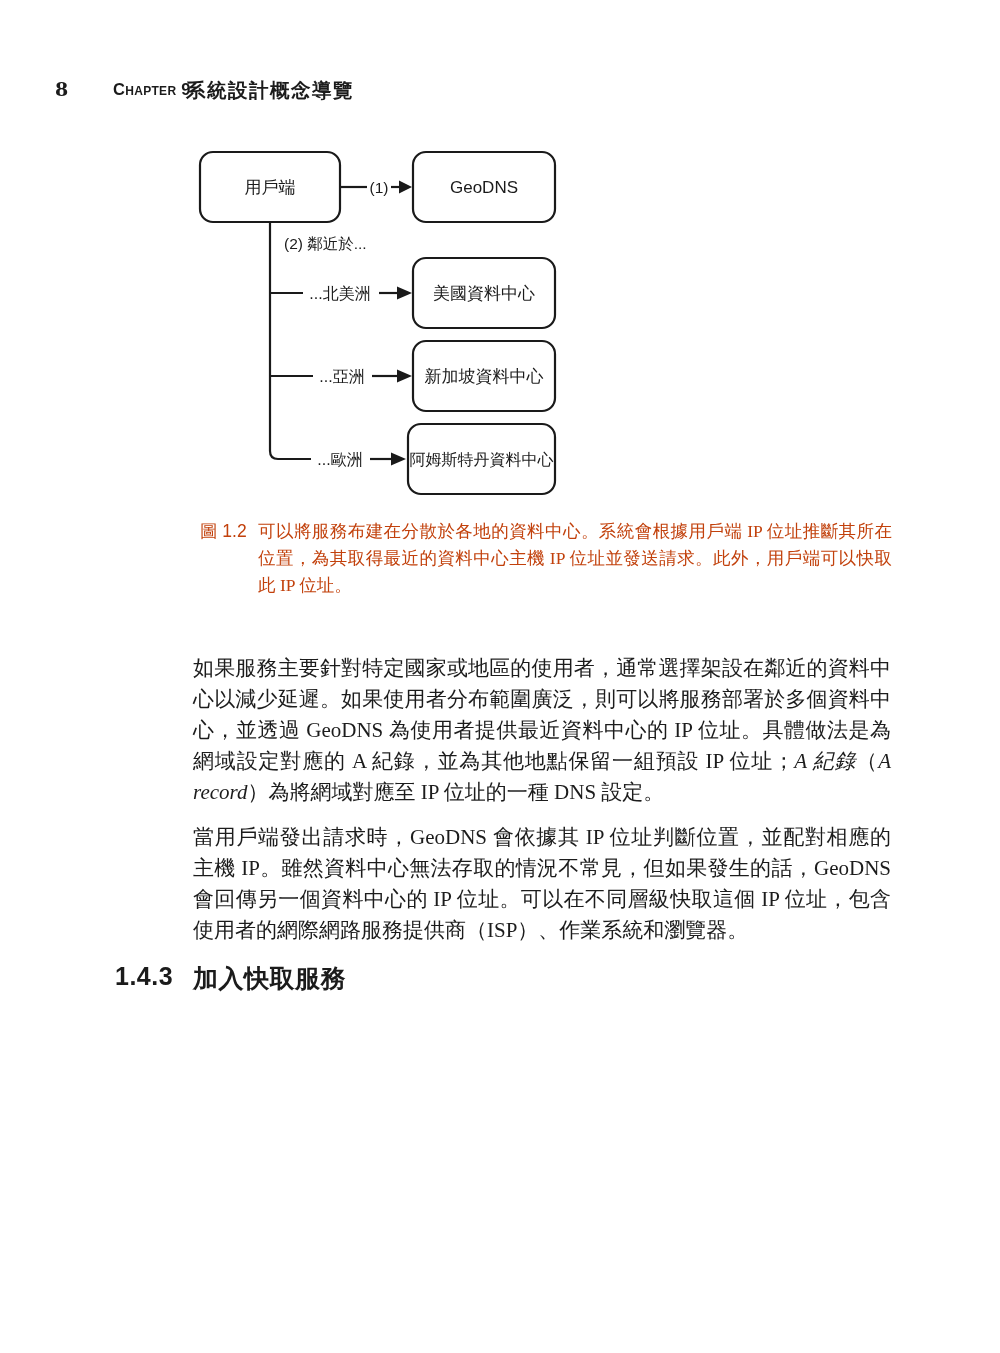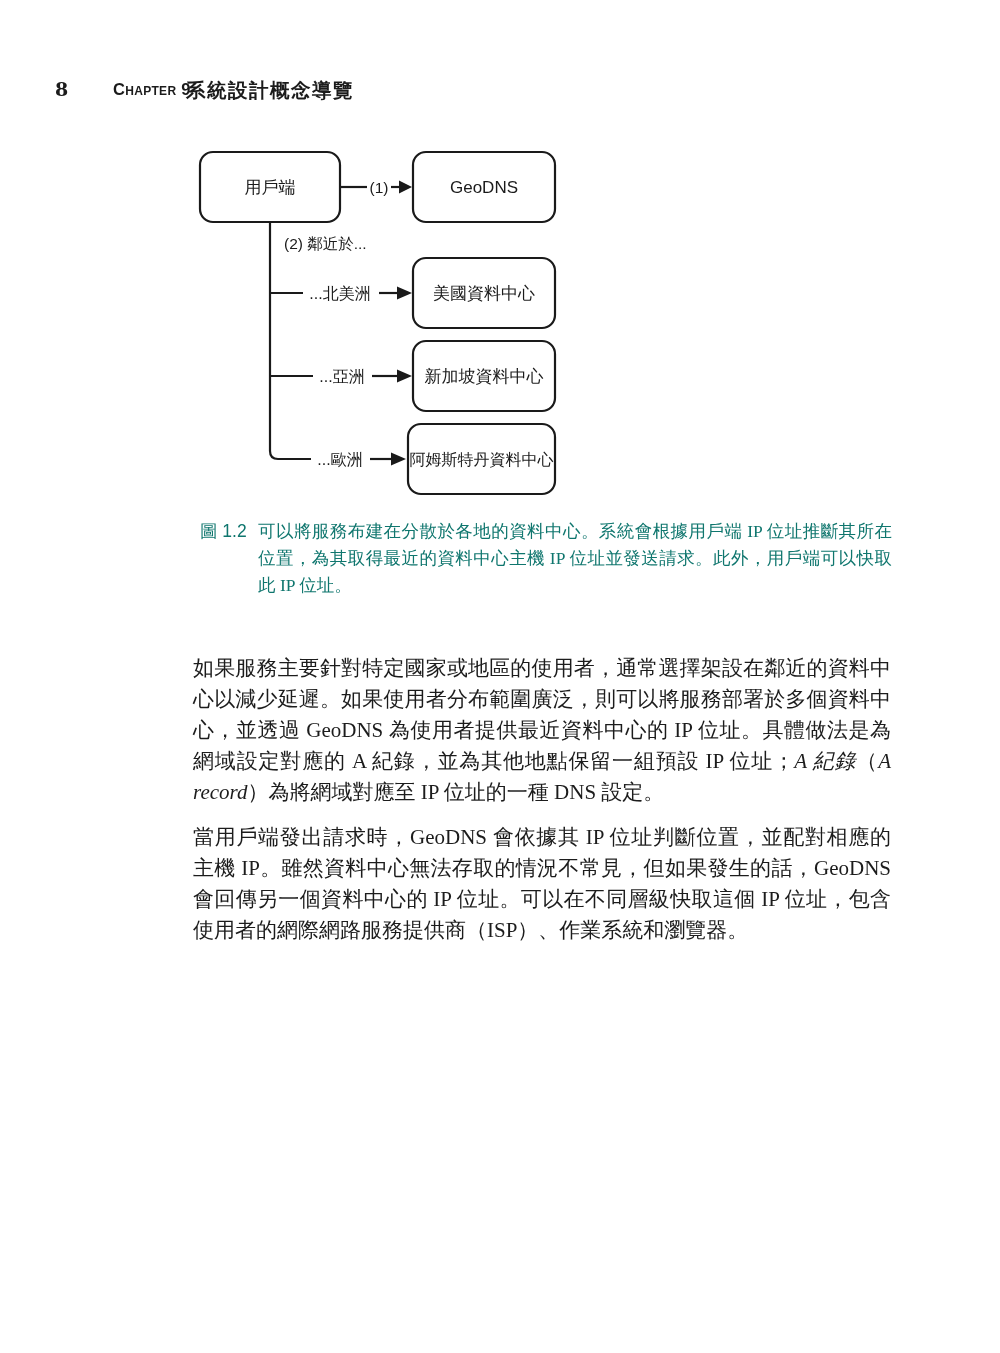--- a/index.html
+++ b/index.html
@@ -36,21 +36,21 @@
   .diagram text { font-family: "Liberation Sans", sans-serif; fill: #1b1b1b; }
   .box { fill: #ffffff; stroke: #1a1a1a; stroke-width: 2.2; }
   .edge { stroke: #1a1a1a; stroke-width: 2.2; fill: none; }
   .arrowhead { fill: #1a1a1a; stroke: none; }
 
   
   .fig-caption {
     position: absolute; left: 200px; top: 518px; width: 692px;
     display: flex;
     font-family: "Liberation Sans", sans-serif;
-    font-size: 17.5px; line-height: 27px; color: #0f766e;
+    font-size: 17.5px; line-height: 27px; color: #c2410c;
   }
   .fig-label { flex: 0 0 58px; white-space: nowrap; }
   .fig-text { flex: 1; text-align: justify; font-family: Liberation Serif, serif; }
 
   
   .para {
     position: absolute; left: 193px; width: 698px;
     font-size: 21px; line-height: 31px;
     text-align: justify; color: #1c1c1c;
   }
@@ -122,15 +122,19 @@
 
   <div class="fig-caption">
     <span class="fig-label">圖 1.2</span>
     <span class="fig-text">可以將服務布建在分散於各地的資料中心。系統會根據用戶端 IP 位址推斷其所在位置，為其取得最近的資料中心主機 IP 位址並發送請求。此外，用戶端可以快取此 IP 位址。</span>
   </div>
 
   <p class="para" id="p1"><span>如果服務主要針對特定國家或地區的使用者，通常選擇架設在鄰近的資料中心以減少延遲。如果使用者分布範圍廣泛，則可以將服務部署於多個資料中心，並透過 GeoDNS 為使用者提供最近資料中心的 IP 位址。具體做法是為網域設定對應的 A 紀錄，並為其他地點保留一組預設 IP 位址；</span><span class="it">A 紀錄</span><span>（</span><span class="it">A record</span><span>）為將網域對應至 IP 位址的一種 DNS 設定。</span></p>
 
   <p class="para" id="p2">當用戶端發出請求時，GeoDNS 會依據其 IP 位址判斷位置，並配對相應的主機 IP。雖然資料中心無法存取的情況不常見，但如果發生的話，GeoDNS 會回傳另一個資料中心的 IP 位址。可以在不同層級快取這個 IP 位址，包含使用者的網際網路服務提供商（ISP）、作業系統和瀏覽器。</p>
 
+  <div class="section-heading">
+    <span class="section-number">1.4.3</span>
+    <span class="section-title">加入快取服務</span>
+  </div>
 
 
 </div>
 
 </body></html>

